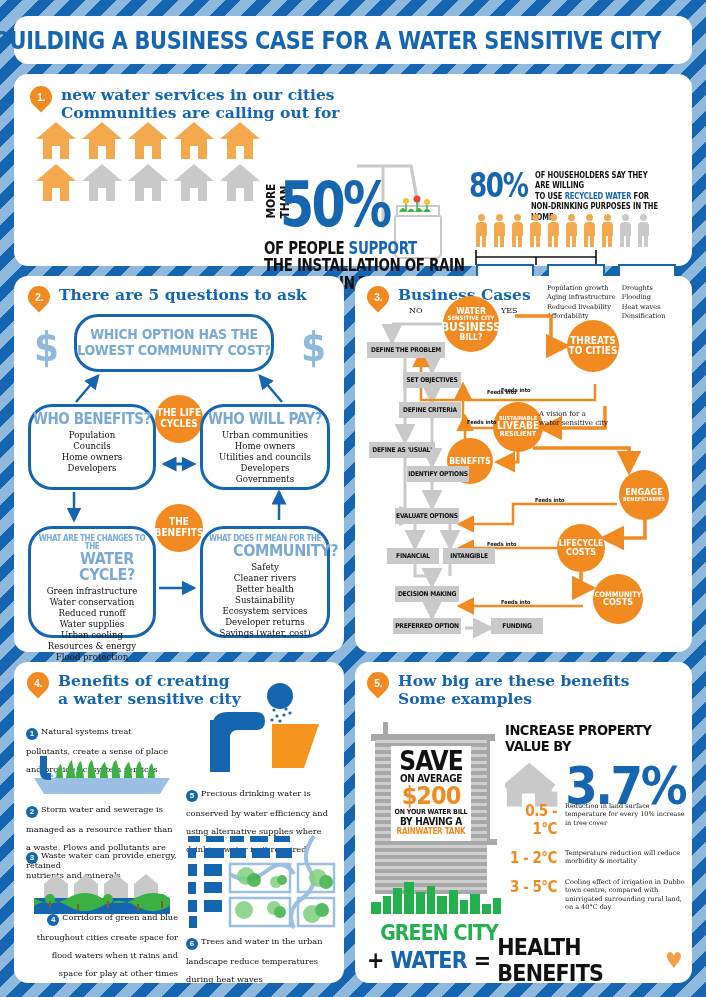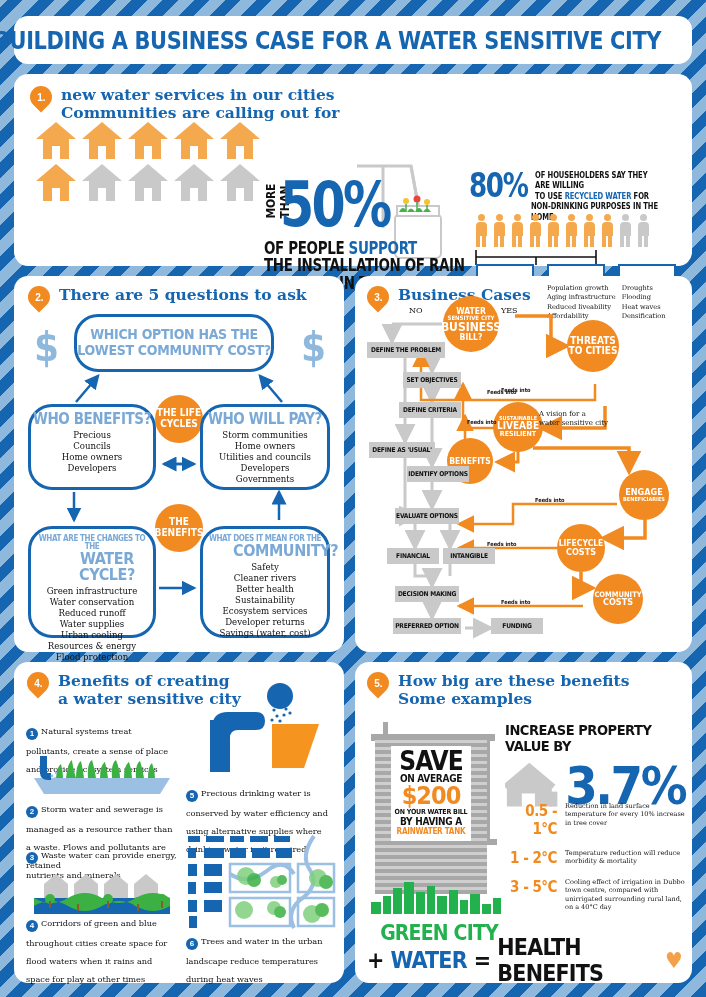--- a/index.html
+++ b/index.html
@@ -102,21 +102,21 @@
   .ynlbl { position:absolute; font-size:8px; font-family:"DejaVu Serif","Liberation Serif",serif; color:#111; }
 
   
   #sec4 { left:14px; top:662px; width:330px; height:321px; }
   #s4head { position:absolute; left:13px; top:10px; }
   .bnum { width:12px; height:12px; border-radius:50%; background:#1565b0; color:#fff; font-size:8px; display:inline-flex; align-items:center; justify-content:center; vertical-align:-2px; margin-right:3px; font-weight:bold; }
   .btxt { font-family:"DejaVu Serif","Liberation Serif",serif; font-size:8.2px; line-height:1.3; color:#111; }
   #b1 { position:absolute; left:12px; top:58px; width:152px; }
   #b2 { position:absolute; left:12px; top:136px; width:152px; }
   #b3 { position:absolute; left:12px; top:182px; width:152px; }
-  #b4 { position:absolute; left:12px; top:250px; width:152px; }
+  #b4 { position:absolute; left:12px; top:244px; width:152px;text-align:right; }
   #b5 { position:absolute; left:172px; top:120px; width:148px; }
   #b6 { position:absolute; left:172px; top:268px; width:148px; }
   #ill-person { position:absolute; left:180px; top:18px; width:140px; height:95px; }
   #ill-garden { position:absolute; left:12px; top:92px; width:152px; height:42px; }
   #ill-houses { position:absolute; left:12px; top:210px; width:152px; height:45px; }
   #ill-city { position:absolute; left:172px; top:172px; width:150px; height:95px; }
 
   
   #sec5 { left:355px; top:662px; width:337px; height:321px; }
   #s5head { position:absolute; left:12px; top:10px; }
@@ -380,31 +380,31 @@
   <div class="circ cond" id="c-life" style="transform:none;">
     <div><span>THE LIFE</span><br><span>CYCLES</span></div>
   </div>
   <div class="circ cond" id="c-ben" style="transform:none;">
     <div><span>THE</span><br><span>BENEFITS</span></div>
   </div>
 
   <div class="qbox" id="q-benefits">
     <div class="qh cond" style="transform:none;">WHO BENEFITS?</div>
     <div class="qlist">
-      <div>Precious</div>
+      <div>Population</div>
       <div>Councils</div>
       <div>Home owners</div>
       <div>Developers</div>
     </div>
   </div>
 
   <div class="qbox" id="q-pay">
     <div class="qh cond" style="transform:none;">WHO WILL PAY?</div>
     <div class="qlist">
-      <div>Storm communities</div>
+      <div>Urban communities</div>
       <div>Home owners</div>
       <div>Utilities and councils</div>
       <div>Developers</div>
       <div>Governments</div>
     </div>
   </div>
 
   <div class="qbox" id="q-cycle">
     <div class="qh small cond" style="transform:none;">WHAT ARE THE CHANGES TO THE</div>
     <div class="qh big cond" style="transform:none;">WATER CYCLE?</div>

